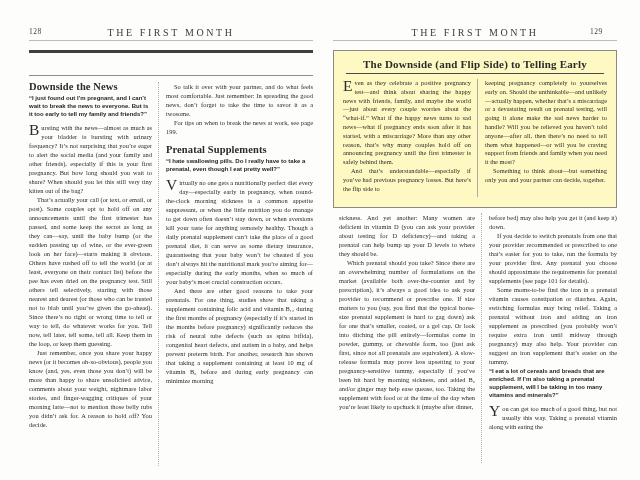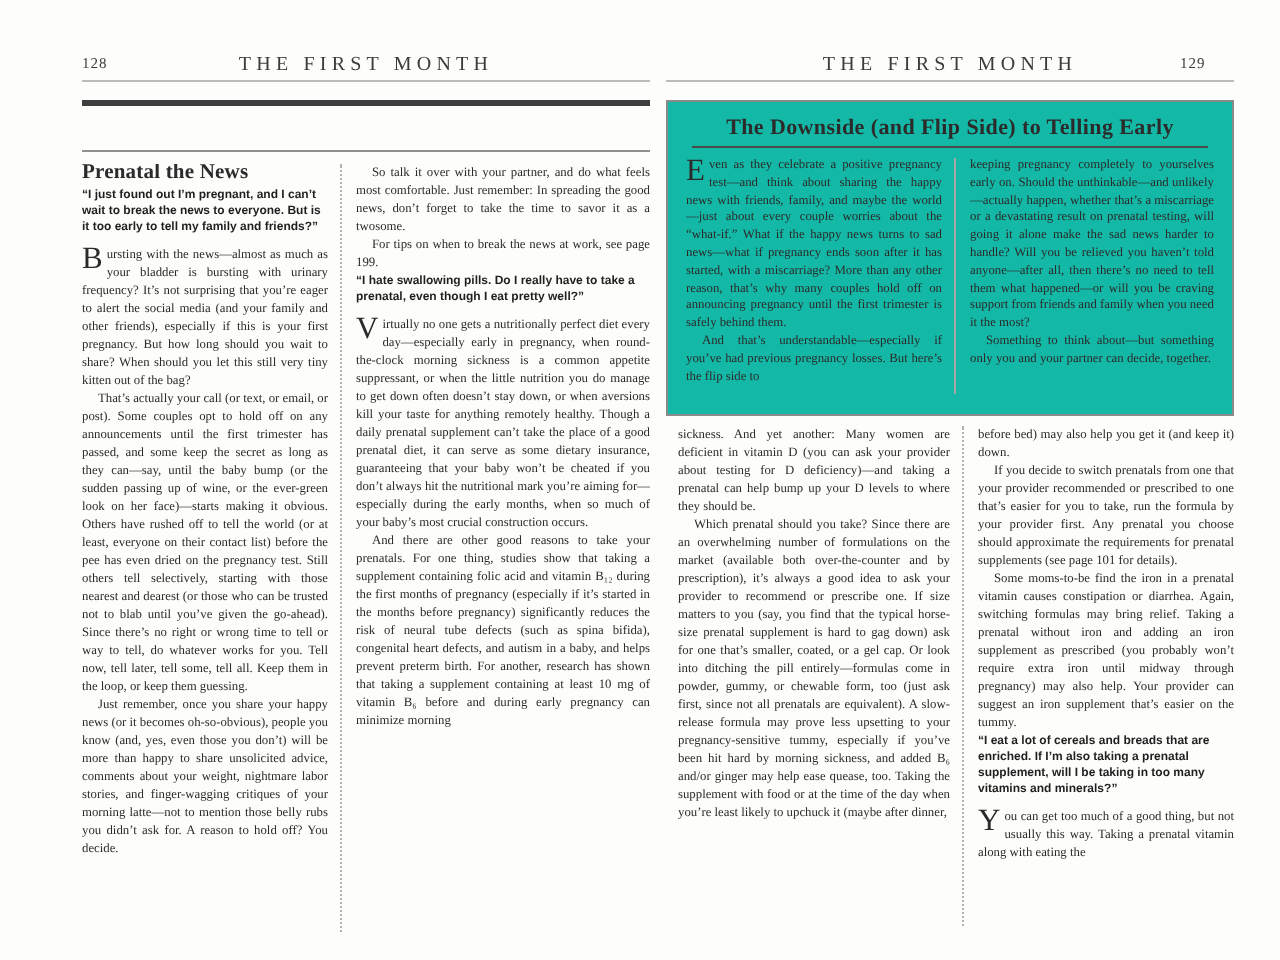--- a/index.html
+++ b/index.html
@@ -1,19 +1,19 @@
 <!DOCTYPE html>
 <html><head>
 <meta charset="utf-8">
 <style>
   html,body{margin:0;padding:0;background:#e8e8e6;}
   .canvas{position:relative;width:640px;height:480px;background:#fdfdfb;overflow:hidden;
           font-family:"Liberation Serif",serif;color:#2b2b2b;}
   .page{position:absolute;top:0;width:320px;height:480px;}
-  .page-left{left:16px;} .page-right{left:320px;}
+  .page-left{left:4px;} .page-right{left:320px;}
 
   .pagehead{position:absolute;top:27px;font-size:10px;letter-spacing:2.6px;color:#3c3c3c;
             text-align:center;white-space:nowrap;}
   .pagenum{position:absolute;top:27px;font-size:7.5px;letter-spacing:.5px;color:#3c3c3c;}
 
   .rule{position:absolute;height:1px;background:#bcbcba;}
   .rule-thick{position:absolute;height:3px;background:#3f3f3f;}
   .rule-mid{position:absolute;height:1px;background:#8f8f8d;}
 
   .main-title{position:absolute;top:55px;left:25px;font-size:14px;font-weight:bold;
@@ -27,21 +27,21 @@
 
   h3{font-size:10.5px;font-weight:bold;margin:0 0 4px 0;letter-spacing:.1px;font-family:"Liberation Serif",serif;}
   h3.later{margin-top:9px;}
   p{margin:0;}
   p.ind{text-indent:8px;}
   .question{font-family:"Liberation Sans",sans-serif;font-weight:bold;font-size:6px;
             line-height:7.9px;text-align:left;margin:2px 0 4px 0;color:#1f1f1f;}
   .dropcap{float:left;font-size:15.5px;line-height:12.5px;padding:1px 2px 0 0;}
 
   .infobox{position:absolute;top:50px;left:13px;width:284px;height:158px;border:1px solid #8a8a88;
-           box-sizing:border-box;padding:4px 9px;background:#14b8a6;}
+           box-sizing:border-box;padding:4px 9px;background:#fef9c3;}
   .boxtitle{text-align:center;font-size:11px;font-weight:bold;margin:3px 0 3px 0;letter-spacing:.2px;}
   .boxrule{height:1px;background:#4a4a48;margin:0 3px 5px 3px;}
   .boxcols{display:flex;height:118px;}
   .boxcol{overflow:hidden;text-align:justify;font-size:6.4px;line-height:8.8px;}
   .boxcolA{width:128px;}
   .boxcolB{flex:1;border-left:1px solid #a8a8a6;padding-left:7px;margin-left:6px;}
 
   .cols-right{top:213px;left:19px;width:278px;height:250px;}
   .colRA{width:136px;}
 </style>
@@ -52,29 +52,30 @@
 
   <div class="page page-left">
     <div class="pagenum" style="left:25px;">128</div>
     <div class="pagehead" style="left:25px;width:284px;">THE FIRST MONTH</div>
     <div class="rule" style="top:40px;left:25px;width:284px;"></div>
     <div class="rule-thick" style="top:50px;left:25px;width:284px;"></div>
     <div class="rule-mid" style="top:75px;left:25px;width:284px;"></div>
 
     <div class="cols cols-left">
       <div class="col colA">
-        <h3>Prenatal the News</h3>
+        <h3>Downside the News</h3>
         <p class="question">“I just found out I’m pregnant, and I can’t wait to break the news to everyone. But is it too early to tell my family and friends?”</p>
         <p><span class="dropcap">B</span><span>ursting with the news—almost as much as your bladder is bursting with urinary frequency? It’s not surprising that you’re eager to alert the social media (and your family and other friends), especially if this is your first pregnancy. But how long should you wait to share? When should you let this still very tiny kitten out of the bag?</span></p>
         <p class="ind">That’s actually your call (or text, or email, or post). Some couples opt to hold off on any announcements until the first trimester has passed, and some keep the secret as long as they can—say, until the baby bump (or the sudden passing up of wine, or the ever-green look on her face)—starts making it obvious. Others have rushed off to tell the world (or at least, everyone on their contact list) before the pee has even dried on the pregnancy test. Still others tell selectively, starting with those nearest and dearest (or those who can be trusted not to blab until you’ve given the go-ahead). Since there’s no right or wrong time to tell or way to tell, do whatever works for you. Tell now, tell later, tell some, tell all. Keep them in the loop, or keep them guessing.</p>
         <p class="ind">Just remember, once you share your happy news (or it becomes oh-so-obvious), people you know (and, yes, even those you don’t) will be more than happy to share unsolicited advice, comments about your weight, nightmare labor stories, and finger-wagging critiques of your morning latte—not to mention those belly rubs you didn’t ask for. A reason to hold off? You decide.</p>
       </div>
       <div class="col colB">
         <p class="ind">So talk it over with your partner, and do what feels most comfortable. Just remember: In spreading the good news, don’t forget to take the time to savor it as a twosome.</p>
         <p class="ind">For tips on when to break the news at work, see page 199.</p>
+        <h3 class="later">Prenatal Supplements</h3>
         <p class="question">“I hate swallowing pills. Do I really have to take a prenatal, even though I eat pretty well?”</p>
         <p><span class="dropcap">V</span><span>irtually no one gets a nutritionally perfect diet every day—especially early in pregnancy, when round-the-clock morning sickness is a common appetite suppressant, or when the little nutrition you do manage to get down often doesn’t stay down, or when aversions kill your taste for anything remotely healthy. Though a daily prenatal supplement can’t take the place of a good prenatal diet, it can serve as some dietary insurance, guaranteeing that your baby won’t be cheated if you don’t always hit the nutritional mark you’re aiming for—especially during the early months, when so much of your baby’s most crucial construction occurs.</span></p>
         <p class="ind">And there are other good reasons to take your prenatals. For one thing, studies show that taking a supplement containing folic acid and vitamin B₁₂ during the first months of pregnancy (especially if it’s started in the months before pregnancy) significantly reduces the risk of neural tube defects (such as spina bifida), congenital heart defects, and autism in a baby, and helps prevent preterm birth. For another, research has shown that taking a supplement containing at least 10 mg of vitamin B₆ before and during early pregnancy can minimize morning</p>
       </div>
     </div>
   </div>
 
   <div class="page page-right">
     <div class="pagehead" style="left:13px;width:284px;">THE FIRST MONTH</div>
     <div class="pagenum" style="left:270px;">129</div>

